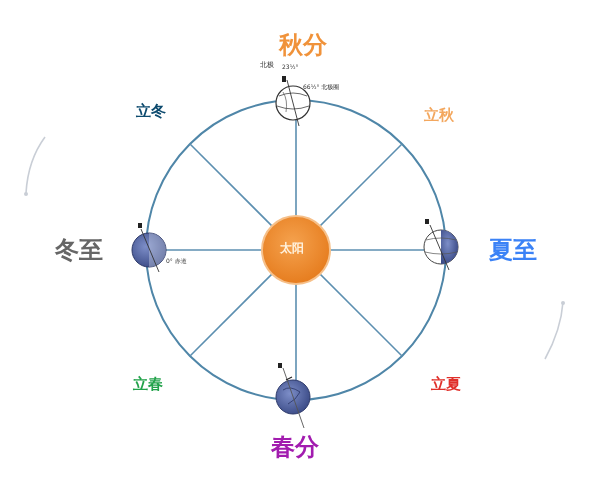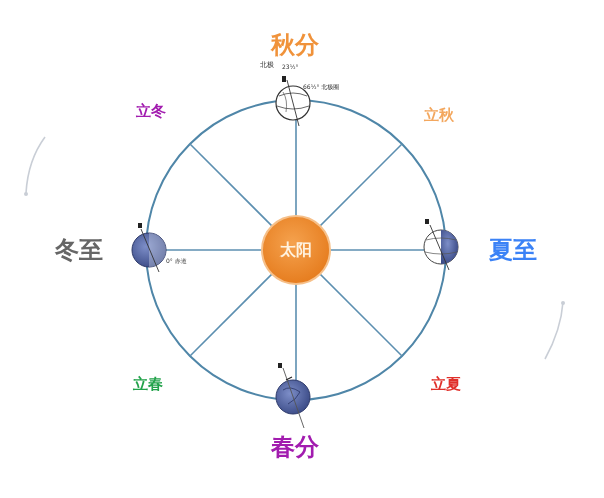--- a/index.html
+++ b/index.html
@@ -4,21 +4,21 @@
 <style>
   html, body { margin:0; padding:0; background:#ffffff; }
   body { width:604px; height:498px; overflow:hidden; position:relative;
          font-family:"DejaVu Sans", sans-serif; }
   #stage { position:absolute; left:0; top:0; width:604px; height:498px; }
   .lbl { position:absolute; font-weight:bold; white-space:nowrap; line-height:1; }
   .big { font-size:24px; }
   .small { font-size:15px; }
   .tiny { position:absolute; font-size:6px; color:#333; white-space:nowrap; line-height:1; }
   .watermark { position:absolute; font-size:16px; color:#333; white-space:nowrap; line-height:1; }
-  .sun-label { position:absolute; font-size:16px; font-weight:bold; color:#fff3e0; line-height:1; }
+  .sun-label { position:absolute; font-size:12px; font-weight:bold; color:#fff3e0; line-height:1; }
 </style>
 </head>
 <body>
 
 <div id="stage">
   <svg width="604" height="498" viewBox="0 0 604 498" style="position:absolute;left:0;top:0">
     <defs>
       <radialGradient id="sunGrad" cx="45%" cy="40%" r="60%">
         <stop offset="0%" stop-color="#f5a24e"></stop>
         <stop offset="100%" stop-color="#e67d1f"></stop>
@@ -78,27 +78,27 @@
       <circle cx="293" cy="397" r="17" fill="url(#earthGrad)" stroke="#2e3a6a" stroke-width="1"></circle>
       <path d="M283 390 Q290 385 300 392 Q296 400 288 404" stroke="#2a3566" stroke-width="0.8" fill="none"></path>
       <line x1="283" y1="368" x2="304" y2="428" stroke="#555" stroke-width="0.9"></line>
       <rect x="278" y="363" width="4" height="5" fill="#222"></rect>
       <path d="M286 380 l6 -3" stroke="#222" stroke-width="1.2"></path>
     </g>
   </svg>
 
   <div class="sun-label" style="left:280px;top:242px">太阳</div>
 
-  <div class="lbl big" style="left:271px;top:33px;color:#f0923a">秋分</div>
+  <div class="lbl big" style="left:279px;top:33px;color:#f0923a">秋分</div>
   <div class="lbl small" style="left:424px;top:108px;color:#f3a75e">立秋</div>
   <div class="lbl big" style="left:489px;top:238px;color:#3b82f6">夏至</div>
   <div class="lbl small" style="left:431px;top:377px;color:#e0302a">立夏</div>
   <div class="lbl big" style="left:271px;top:435px;color:#a21caf">春分</div>
   <div class="lbl small" style="left:133px;top:377px;color:#22a24a">立春</div>
   <div class="lbl big" style="left:55px;top:238px;color:#666666">冬至</div>
-  <div class="lbl small" style="left:136px;top:104px;color:#a21caf">立冬</div>
+  <div class="lbl small" style="left:136px;top:104px;color:#0c4a6e">立冬</div>
 
   <div class="tiny" style="left:260px;top:62px;font-size:7px">北极</div>
   <div class="tiny" style="left:282px;top:64px">23½°</div>
   <div class="tiny" style="left:303px;top:84px">66½° 北极圈</div>
   <div class="tiny" style="left:166px;top:258px">0° 赤道</div>
 
 </div>
 
 </body></html>

